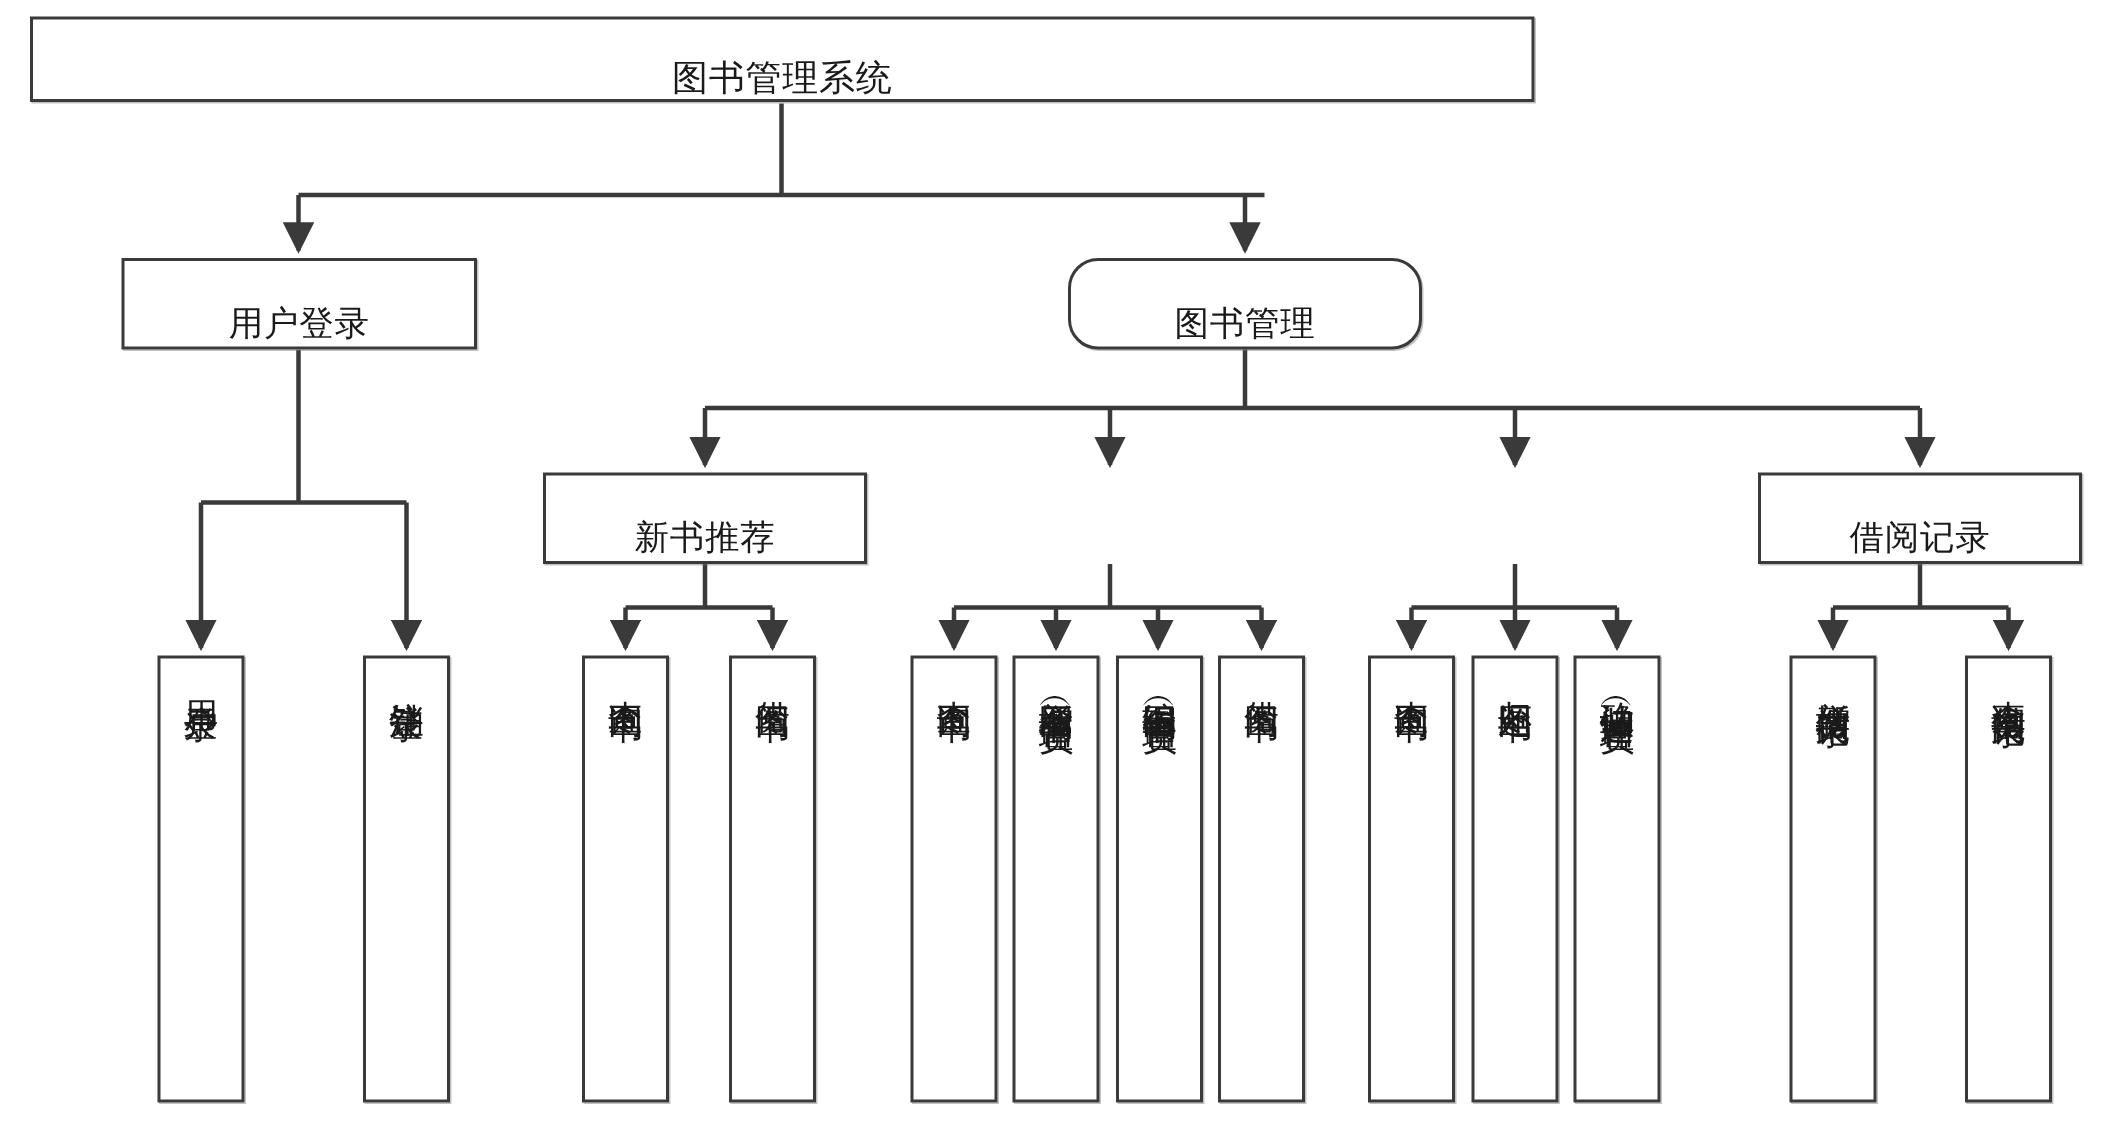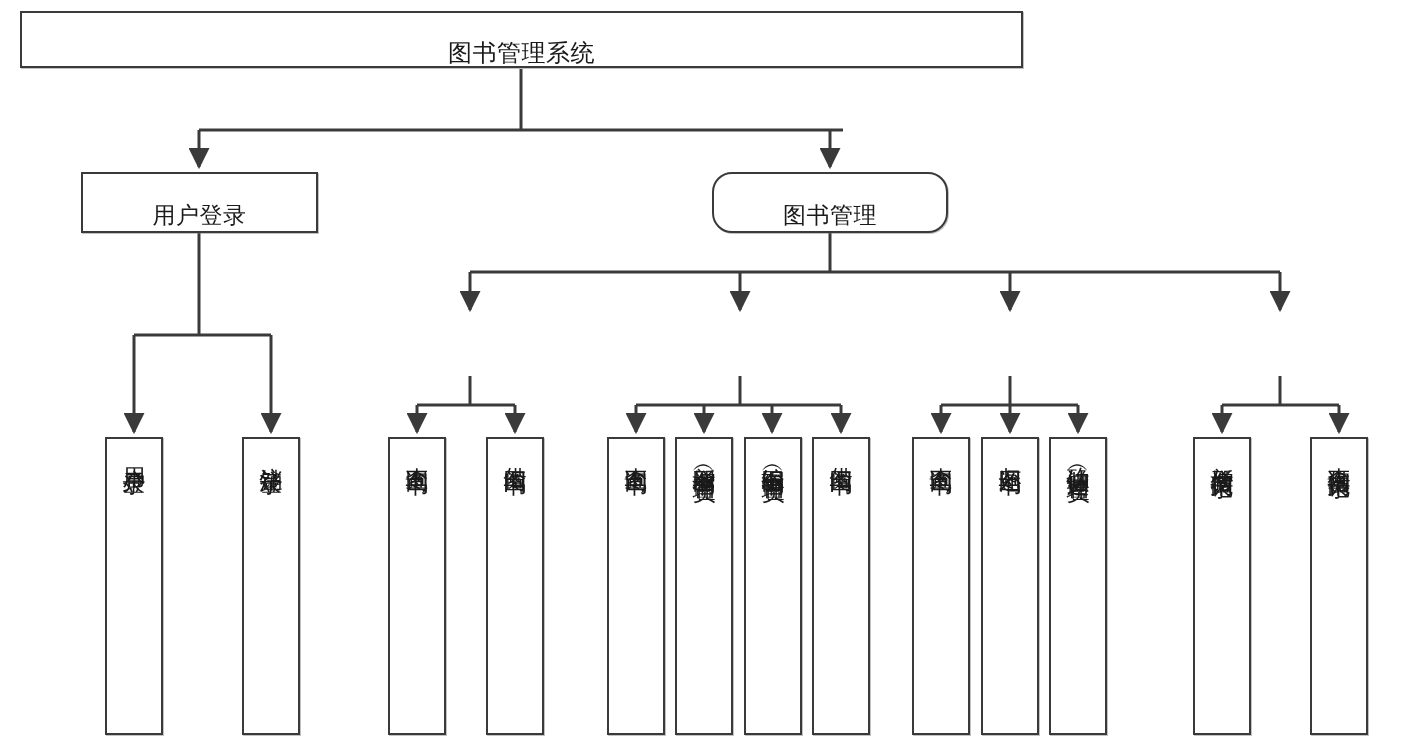--- a/index.html
+++ b/index.html
@@ -129,20 +129,26 @@
     <span class="label">图书管理系统</span>
   </div>
 
   <div class="node node-h" style="left:81px; top:172px; width:237px; height:61px;">
     <span class="label">用户登录</span>
   </div>
   <div class="node node-h" style="left:712px; top:172px; width:236px; height:61px;border-radius:20px;">
     <span class="label">图书管理</span>
   </div>
 
+  <div class="node node-h" style="left:362px; top:315px; width:216px; height:61px;">
+    <span class="label">新书推荐</span>
+  </div>
+  <div class="node node-h" style="left:1172px; top:315px; width:216px; height:61px;">
+    <span class="label">借阅记录</span>
+  </div>
 
   <div class="node node-v" style="left:105px; top:437px; width:58px; height:298px;">
     <span class="label">用户登录</span>
   </div>
   <div class="node node-v" style="left:242px; top:437px; width:58px; height:298px;">
     <span class="label">注销登录</span>
   </div>
 
   <div class="node node-v" style="left:388px; top:437px; width:58px; height:298px;">
     <span class="label">查询图书</span>

